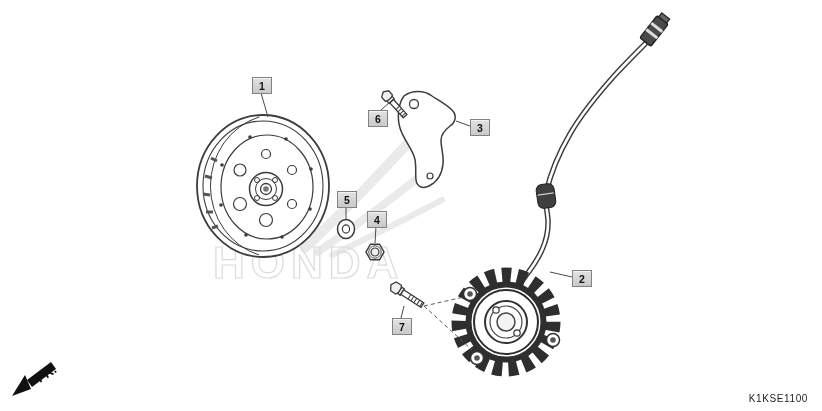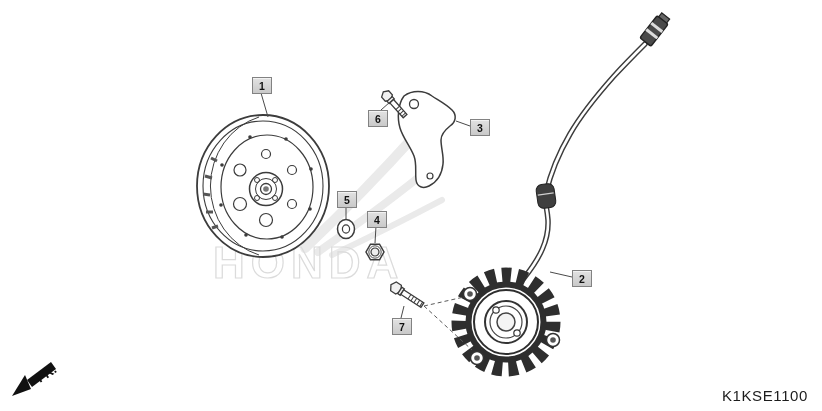--- a/index.html
+++ b/index.html
@@ -18,21 +18,21 @@
     border:1px solid #828282;
     box-shadow:inset 0 1px 0 #f2f2f2;
     display:flex;align-items:center;justify-content:center;
     font-size:10.5px;font-weight:bold;color:#111;
     cursor:pointer;
     z-index:5;
   }
   .part-code{
     position:absolute;
     right:14px;bottom:7px;
-    font-size:15px;font-weight:500;
+    font-size:10px;font-weight:500;
     letter-spacing:0.6px;color:#1c1c1c;
     z-index:5;
   }
 </style>
 </head>
 <body>
 
 <div class="canvas">
 
   <svg class="diagram-svg" width="822" height="411" viewBox="0 0 822 411">

